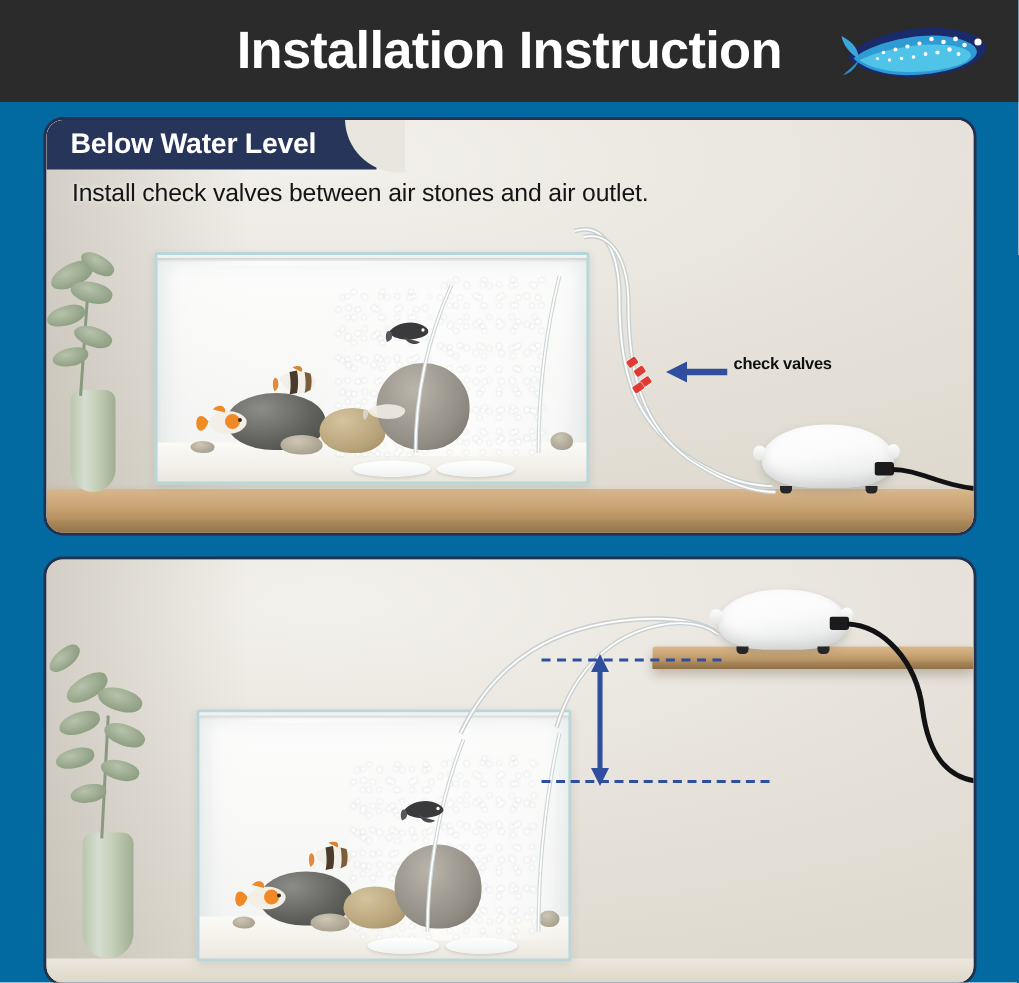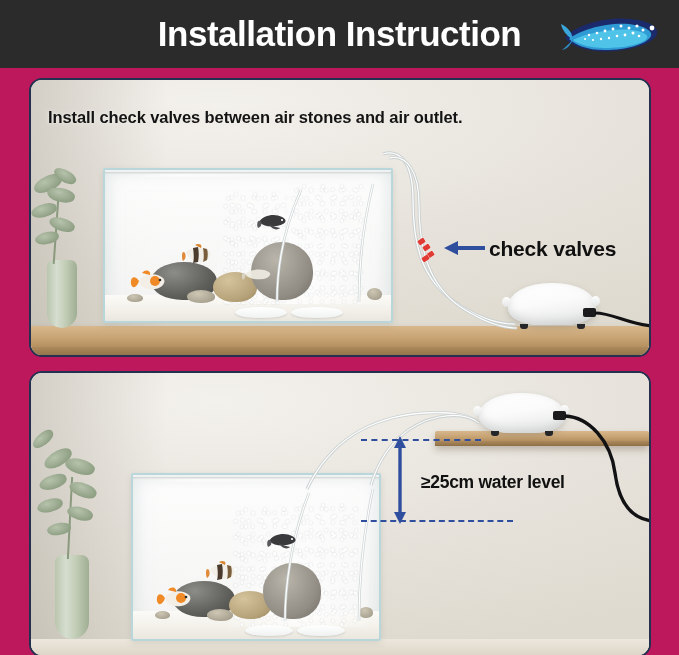--- a/index.html
+++ b/index.html
@@ -2,21 +2,21 @@
 <html><head>
 <meta charset="utf-8">
 <style>
   * { box-sizing: border-box; margin: 0; padding: 0; }
   html, body {
     width: 679px; height: 655px;
     background: #ffffff;
     font-family: "Liberation Sans", sans-serif;
     overflow: hidden;
   }
-  .page { position: relative; width: 679px; height: 655px; background: #be185d; }
+  .page { position: relative; width: 679px; height: 655px; background: #0369a1; }
 
   
   .header {
     position: absolute; left: 0; top: 0;
     width: 679px; height: 68px;
     background: #2b2b2b;
     display: flex; align-items: center; justify-content: center;
   }
   .header-title {
     color: #ffffff;
@@ -84,24 +84,24 @@
     border-bottom-left-radius: 40px;
     z-index: 2;
   }
   .badge-label {
     position: relative; z-index: 3;
     color: #ffffff; font-size: 19px; font-weight: bold;
     letter-spacing: -0.2px; white-space: nowrap;
   }
 
   .panel-caption {
-    position: absolute; left: 17px; top: 28px;
+    position: absolute; left: 17px; top: 40px;
     color: #141414;
     font-size: 16.5px;
-    font-weight: 700;
+    font-weight: 400;
     line-height: 1.12;
     letter-spacing: -0.1px;
     white-space: pre-line;
     z-index: 8;
     text-shadow: 0 0 3px rgba(240,238,232,.95), 0 0 6px rgba(240,238,232,.8);
   }
 
   
   .shelf {
     position: absolute;
@@ -187,21 +187,21 @@
     border-radius: 50%;
     background: linear-gradient(#fdfdfd, #e4e5e5);
   }
   .cord { position: absolute; }
 
   
   .annot-arrow { position: absolute; }
   .annot-text {
     position: absolute;
     color: #101010;
-    font-size: 21px;
+    font-size: 11px;
     font-weight: 600;
     letter-spacing: -0.2px;
     white-space: nowrap;
   }
   .dim-text {
     position: absolute;
     color: #111111;
     font-size: 17.5px;
     font-weight: 600;
     letter-spacing: -0.3px;
@@ -359,20 +359,24 @@
         <path d="M12 9 C30 9, 44 20, 70 22" stroke="#121214" stroke-width="3.2" fill="none"></path>
       </svg>
 
       <svg class="annot-arrow" style="left:412px; top:158px; width:42px; height:20px;" viewBox="0 0 42 20">
         <path d="M42 10 L13 10" stroke="#2f4f9e" stroke-width="4.2" fill="none"></path>
         <path d="M1 10 L15 3 L15 17 Z" fill="#2f4f9e"></path>
       </svg>
       <div class="annot-text" style="left:458px; top:157px;">check valves</div>
     </div>
 
+    <div class="badge">
+      <div class="badge-label">Below Water Level</div>
+      <div class="badge-swoosh"></div>
+    </div>
     <div class="panel-caption">Install check valves between air stones and air outlet.</div>
   </div>
 
   <div class="panel" id="panel-above">
     <div class="panel-photo">
       <div class="wall"></div>
       <div class="wall-shadow"></div>
 
       <div style="position:absolute;left:0;right:0;bottom:0;height:16px;background:linear-gradient(#ece7dd,#ded7c9);"></div>
 
@@ -456,18 +460,17 @@
         <path d="M12 5 C36 6, 58 30, 62 62 C66 92, 78 108, 100 110" stroke="#121214" stroke-width="3.4" fill="none"></path>
       </svg>
 
       <div class="dash-line" style="left:330px; top:66px; width:120px;"></div>
       <div class="dash-line" style="left:330px; top:147px; width:152px;"></div>
       <svg class="annot-arrow" style="left:360px; top:62px; width:18px; height:90px;" viewBox="0 0 18 90">
         <path d="M9 9 L9 81" stroke="#2f4f9e" stroke-width="3.4" fill="none"></path>
         <path d="M9 1 L3 13 L15 13 Z" fill="#2f4f9e"></path>
         <path d="M9 89 L3 77 L15 77 Z" fill="#2f4f9e"></path>
       </svg>
-      <div class="dim-text" style="left:390px; top:99px;">≥25cm water level</div>
     </div>
 
   </div>
 
 </div>
 
 </body></html>

